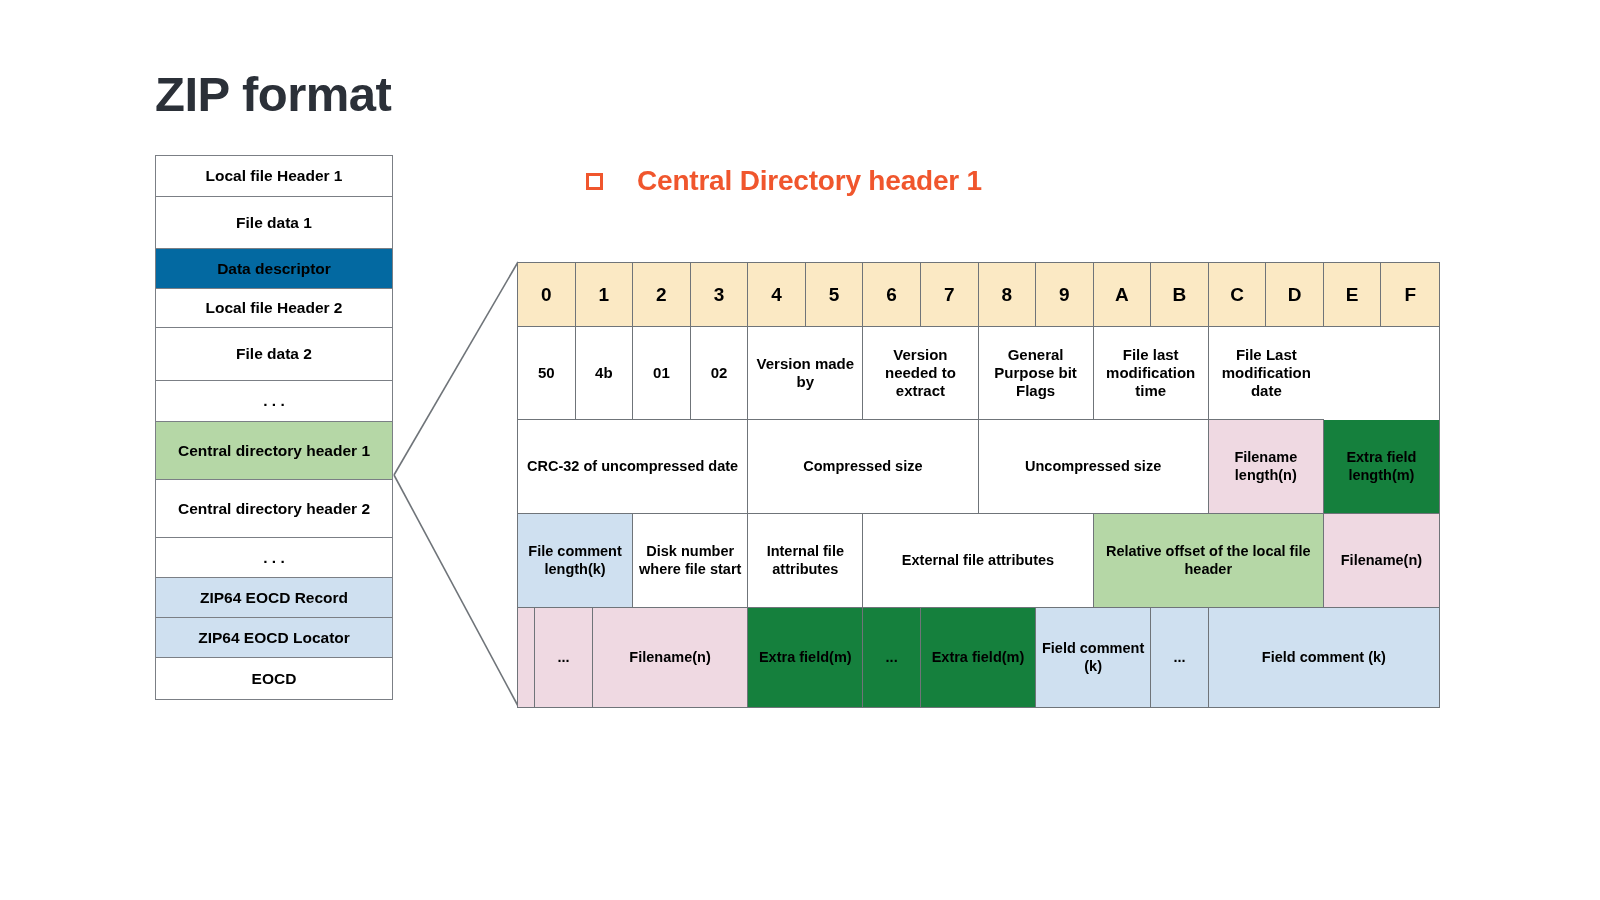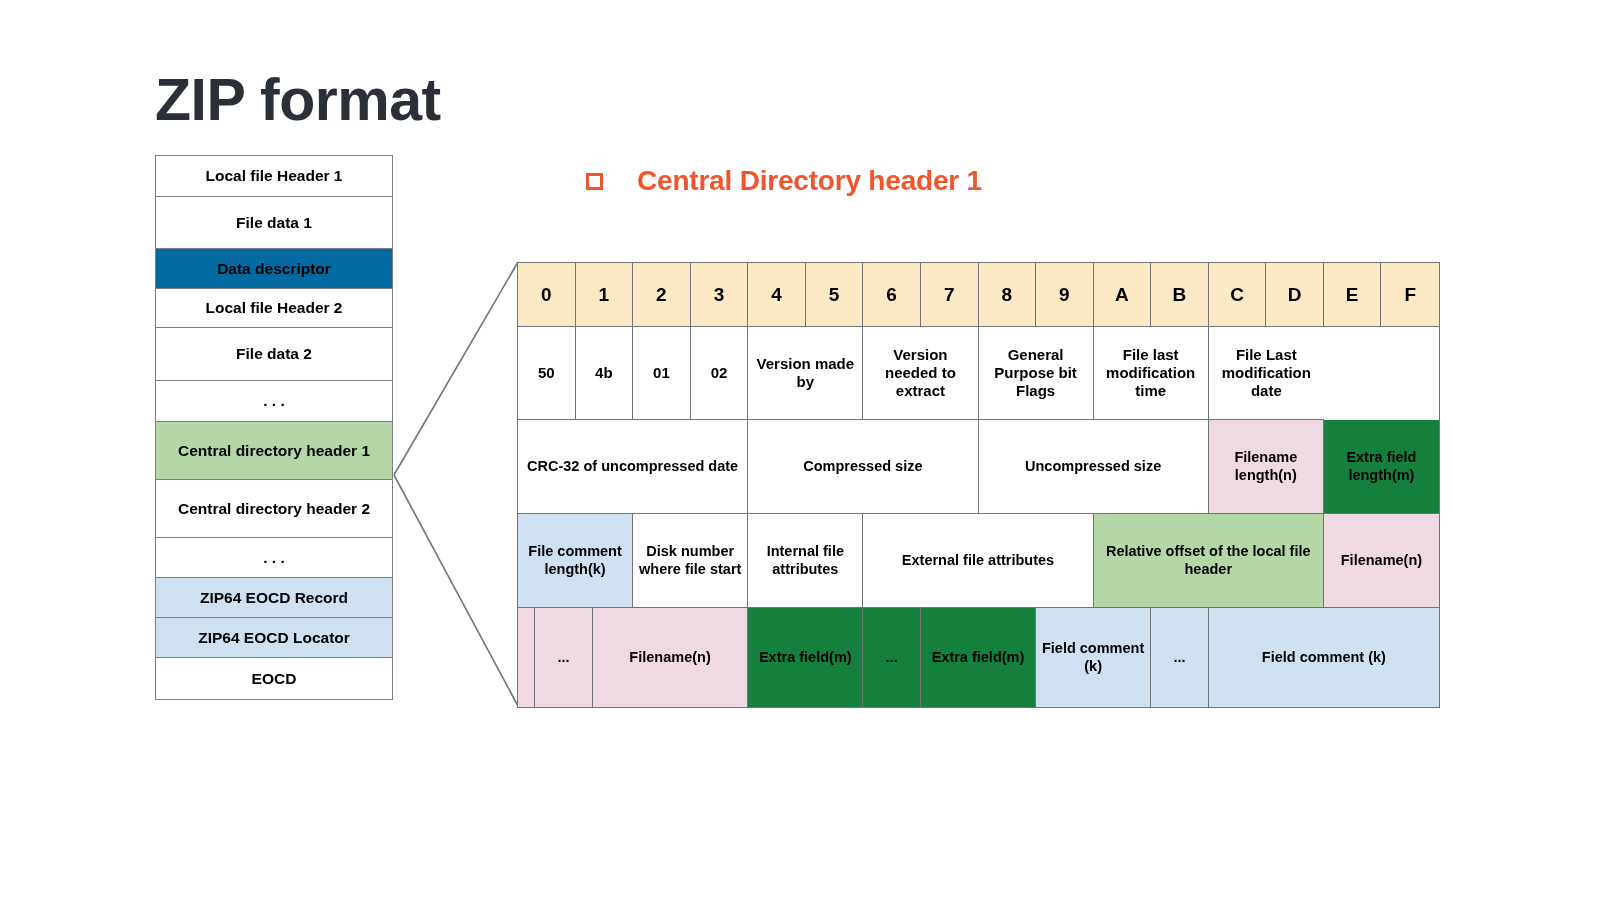--- a/index.html
+++ b/index.html
@@ -15,21 +15,21 @@
     overflow: hidden;
     font-family: "Liberation Sans", sans-serif;
     color: #000;
   }
 
   
   #slide-title {
     position: absolute;
     left: 155px;
     top: 68px;
-    font-size: 59px;
+    font-size: 49px;
     font-weight: bold;
     letter-spacing: -0.5px;
     color: #2b3038;
     line-height: 1.1;
   }
 
   
   #zip-structure {
     position: absolute;
     left: 155px;

